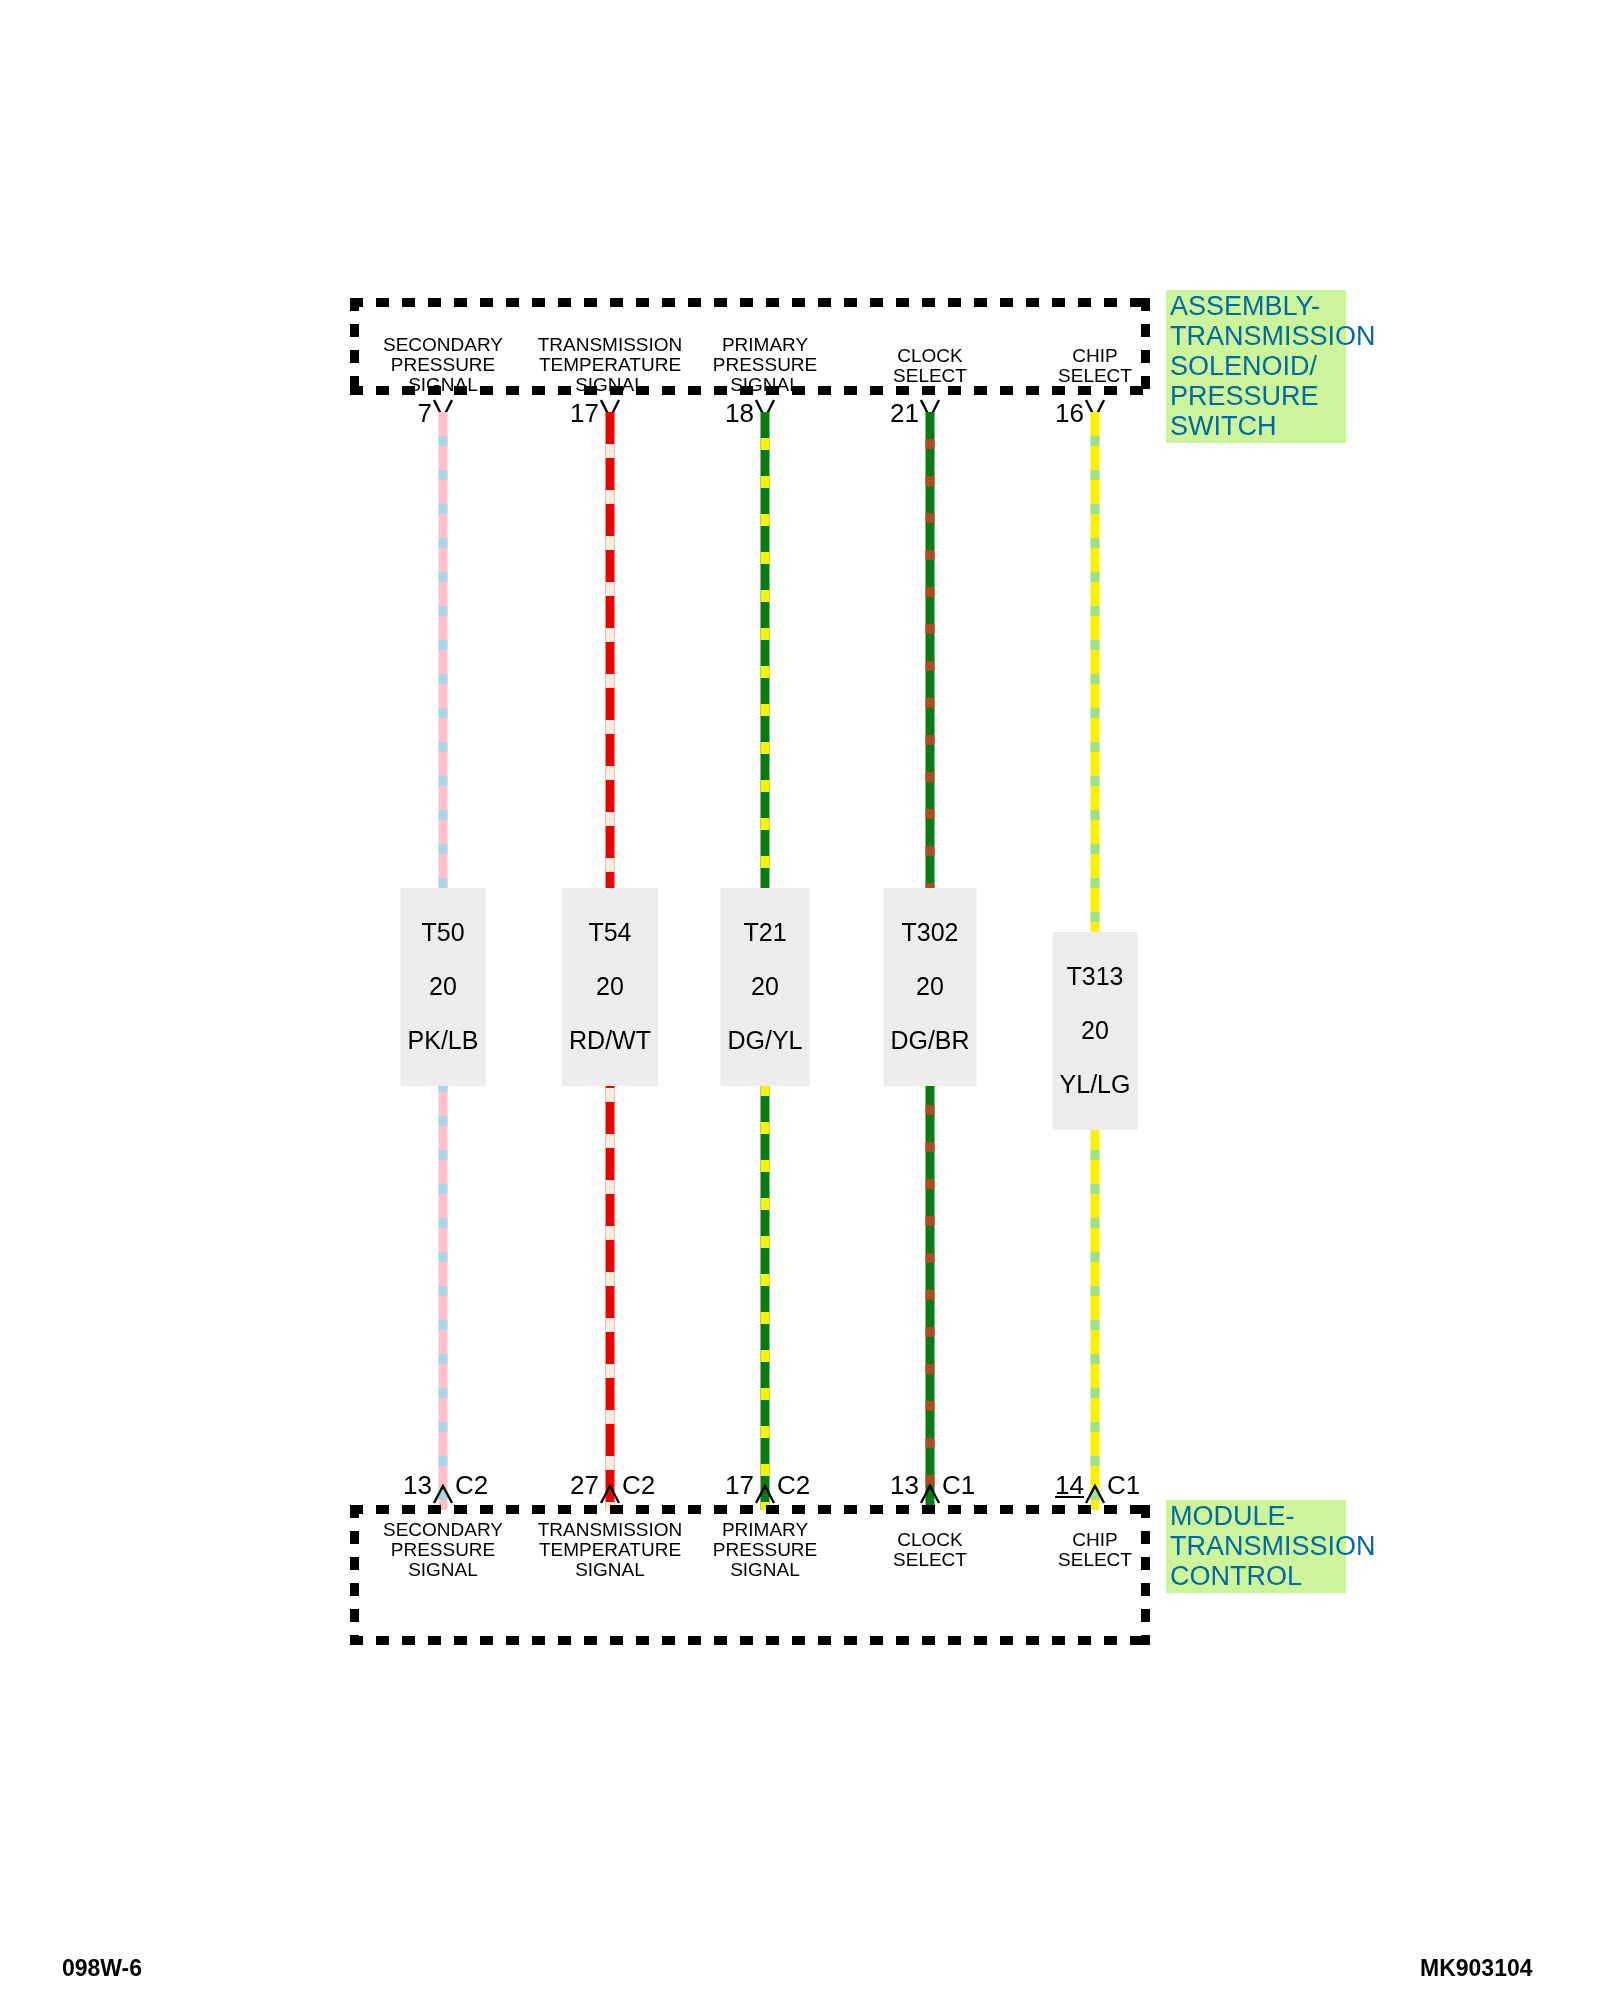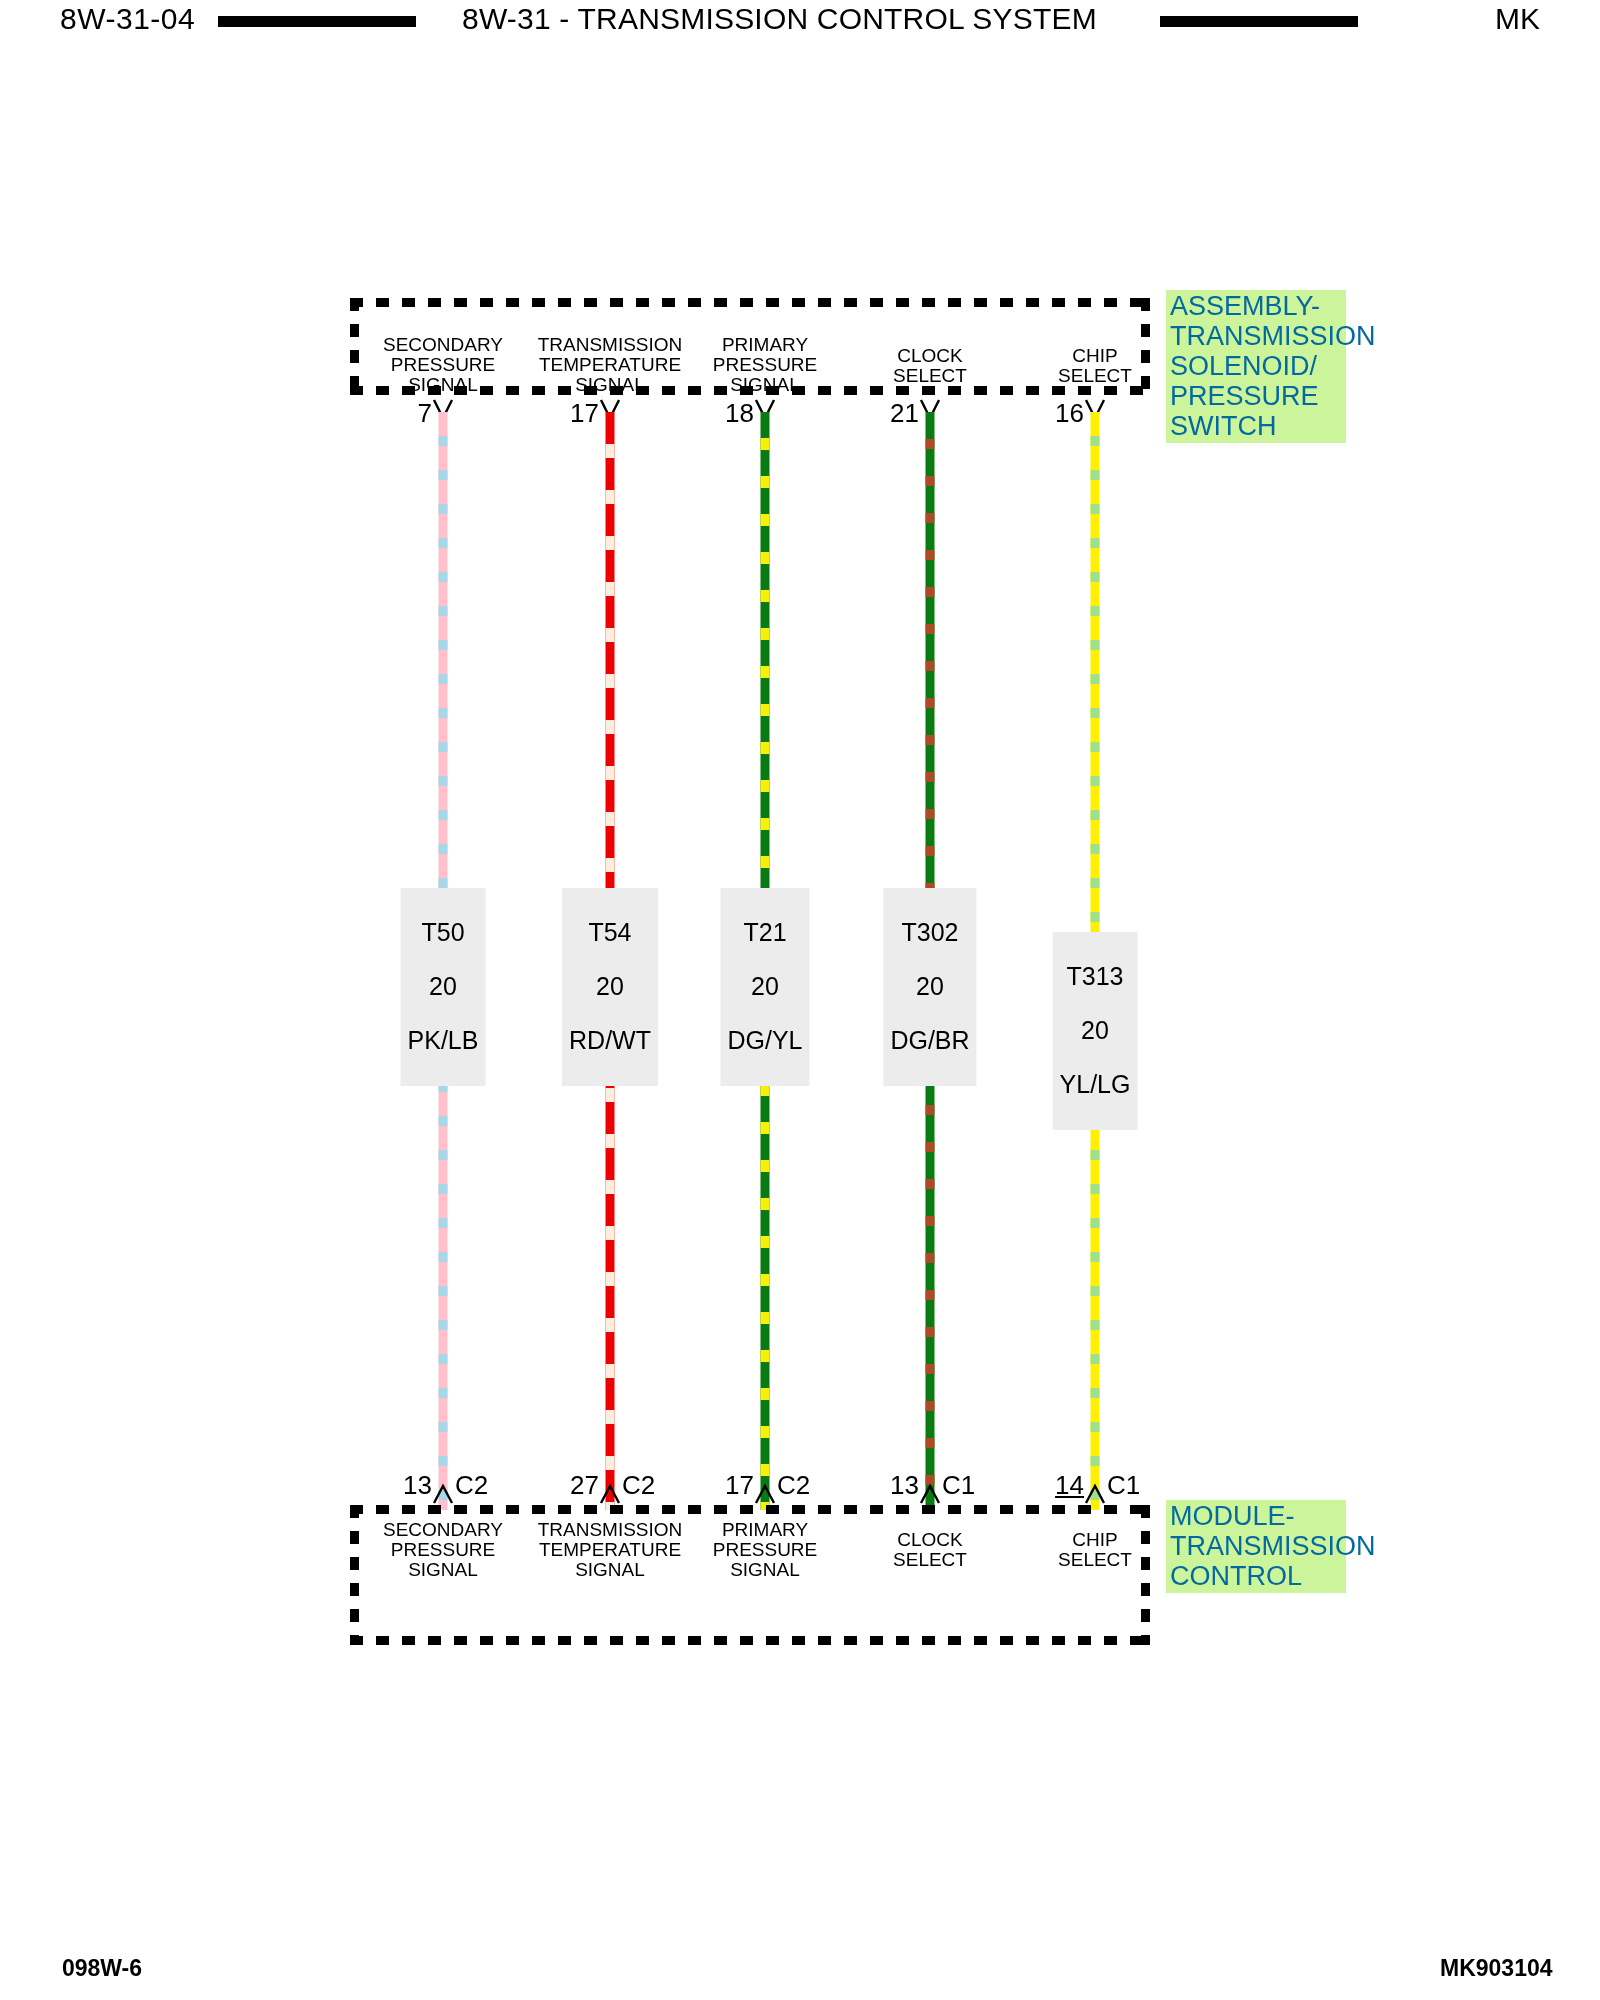--- a/index.html
+++ b/index.html
@@ -76,21 +76,20 @@
     font-weight: bold;
     white-space: nowrap;
   }
   #ftr-right {
     position: absolute;
     left: 1420px;
     top: 1955px;
     font-size: 23px;
     font-weight: bold;
     white-space: nowrap;
-    margin-left: 20px;
   }
 
   
   .conn-box {
     position: absolute;
     box-sizing: border-box;
     background: transparent;
   }
   .dash-seg {
     position: absolute;
@@ -182,27 +181,20 @@
     padding: 4px 7px 5px 7px;
     white-space: pre-line;
     transform: translateX(-50%);
   }
 </style>
 </head>
 <body>
 
 <div id="page">
 
-  <div id="header">
-    <div id="hdr-left">8W-31-04</div>
-    <div id="hdr-rule-left"></div>
-    <div id="hdr-title">8W-31 - TRANSMISSION CONTROL SYSTEM</div>
-    <div id="hdr-rule-right"></div>
-    <div id="hdr-right">MK</div>
-  </div>
 
   <div class="conn-box" id="top-box" style="left:350px; top:298px; width:800px; height:97px;">
     <div class="dash-seg" style="left:0; top:0; width:800px; height:9px;"></div>
     <div class="dash-seg" style="left:0; top:88px; width:800px; height:9px;"></div>
     <div class="dash-seg vert" style="left:0; top:0; width:9px; height:97px;"></div>
     <div class="dash-seg vert" style="left:791px; top:0; width:9px; height:97px;"></div>
   </div>
 
   <div class="device-label" id="top-device-label" style="left:1166px; top:290px; width:172px;">ASSEMBLY-
 TRANSMISSION

